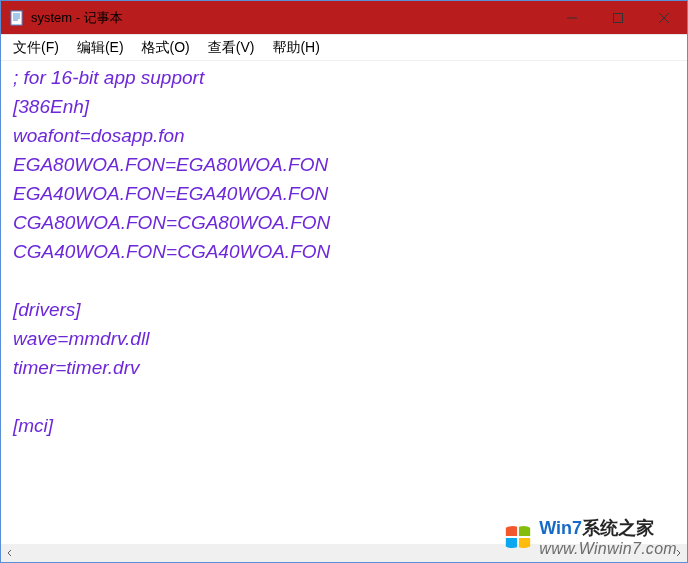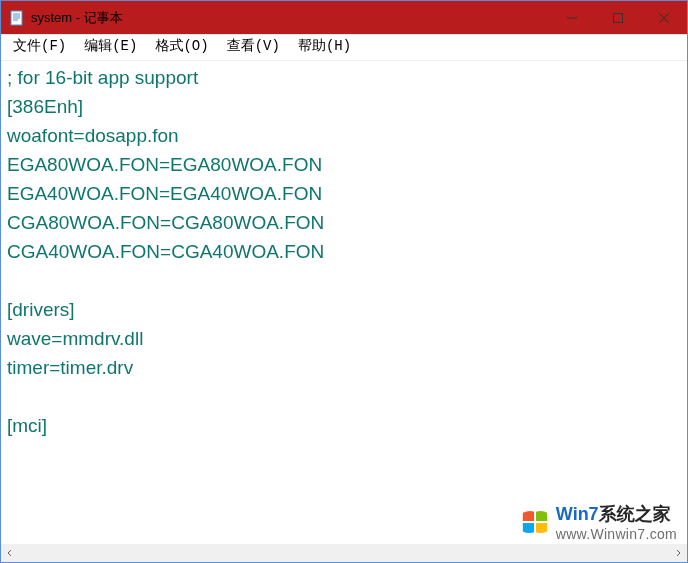--- a/index.html
+++ b/index.html
@@ -30,75 +30,75 @@
   .titlebar .spacer { flex:1 1 auto; }
   .winbtn {
     width:46px; height:34px;
     display:flex; align-items:center; justify-content:center;
     color:#333;
   }
   .winbtn svg { display:block; }
 
   .menubar {
     height:26px;
-    display:flex; 
+    display:flex; align-items:center;
     padding:0 4px;
     font-size:14px;
     color:#000;
     border-bottom:1px solid #f0f0f0;
     background:#fff;
-    font-family:Liberation Mono, monospace;
   }
   .menuitem {
     padding:2px 8px;
     margin-right:2px;
   }
 
   .editor {
     flex:1 1 auto;
     overflow:hidden;
     position:relative;
   }
   .editor-content {
     position:absolute; left:0; top:0; right:0; bottom:18px;
-    padding:2px 6px;
+    padding:2px 12px;
     font-family: "Microsoft YaHei","Segoe UI",Arial,sans-serif;
     font-size:19px;
     line-height:29px;
-    color:#0f766e;
+    color:#6d28d9;
     white-space:pre;
     overflow:hidden;
+    font-style:italic;
   }
   .h-scroll {
     position:absolute; left:0; right:0; bottom:0; height:18px;
     background:#f0f0f0;
     display:flex; align-items:center; justify-content:space-between;
   }
   .scroll-btn {
     width:18px; height:18px; display:flex; align-items:center; justify-content:center;
     color:#606060;
     font-size:10px;
   }
 
   .watermark {
-    position:absolute; right:10px; bottom:20px;
+    position:absolute; right:10px; bottom:4px;
     display:flex; align-items:center;
     opacity:0.95;
     pointer-events:none;
   }
   .watermark .logo {
     width:30px; height:30px; margin-right:6px;
   }
   .watermark .txt1 {
     font-size:18px; font-weight:700;
     color:#1a1a1a;
   }
   .watermark .txt1 .blue { color:#0b63c4; }
   .watermark .txt2 {
-    font-size:14px; color:#666; letter-spacing:0.3px;
+    font-size:16px; color:#666; letter-spacing:0.3px;font-style:italic;
   }
 </style>
 </head>
 <body>
 
 <div class="window">
 
   <div class="titlebar">
     <span class="icon">
       <svg width="16" height="16" viewBox="0 0 16 16">

